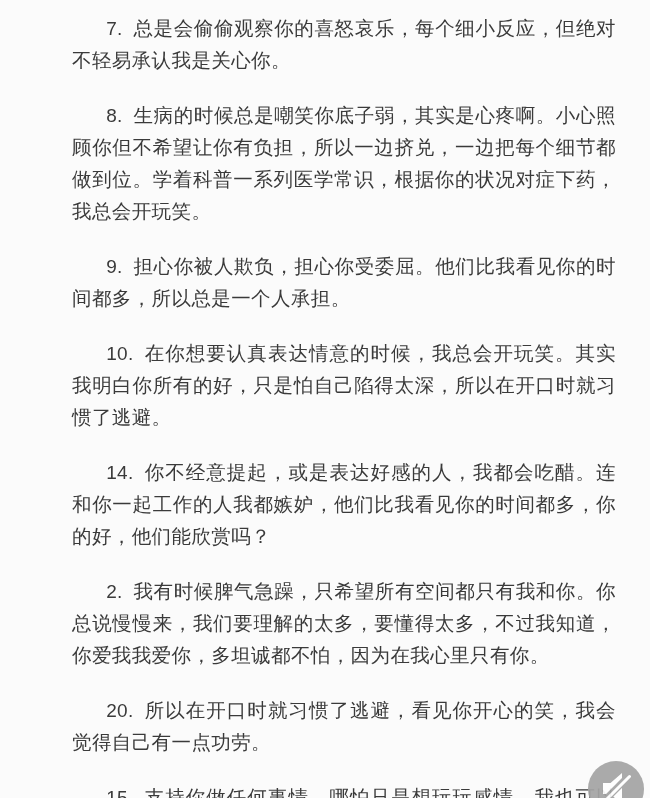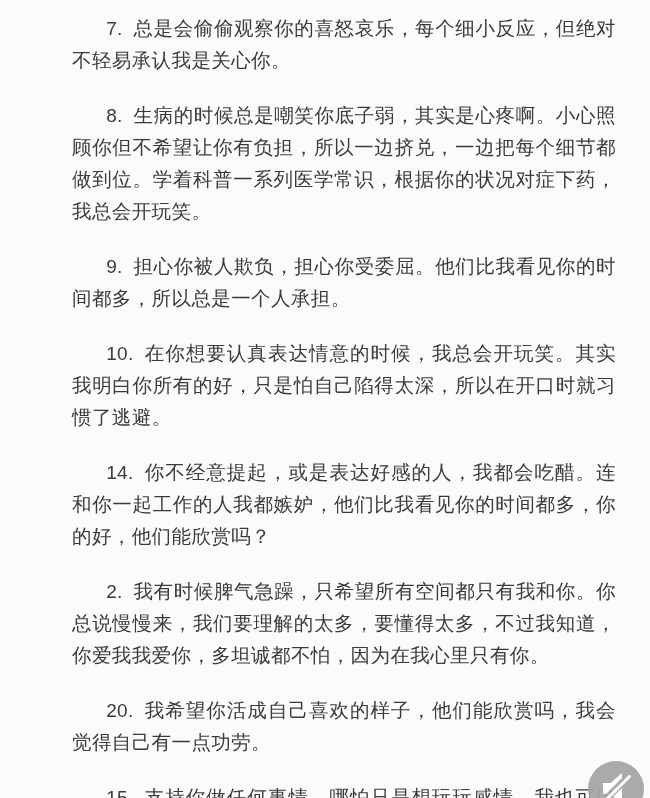--- a/index.html
+++ b/index.html
@@ -72,21 +72,21 @@
 
   <p class="item"><span class="num">9.</span><span>担心你被人欺负，担心你受委屈。他们比我看见你的时间都多，所以总是一个人承担。</span></p>
 
   <p class="item"><span class="num">10.</span><span>在你想要认真表达情意的时候，我总会开玩笑。其实我明白你所有的好，只是怕自己陷得太深，所以在开口时就习惯了逃避。</span></p>
 
   <p class="item"><span class="num">14.</span><span>你不经意提起，或是表达好感的人，我都会吃醋。连和你一起工作的人我都嫉妒，他们比我看见你的时间都多，你的好，他们能欣赏吗？</span></p>
 
   <p class="item"><span class="num">2.</span><span>我有时候脾气急躁，只希望所有空间都只有我和你。你总说慢慢来，我们要理解的太多，要懂得太多，不过我知道，你爱我我爱你，多坦诚都不怕，因为在我心里只有你。</span></p>
 
 
-  <p class="item"><span class="num">20.</span><span>我希望你活成自己喜欢的样子，他们能欣赏吗，我会觉得自己有一点功劳。</span></p>
+  <p class="item"><span class="num">20.</span><span>所以在开口时就习惯了逃避，看见你开心的笑，我会觉得自己有一点功劳。</span></p>
 
   <p class="item"><span class="num">15.</span><span>支持你做任何事情，哪怕只是想玩玩感情，我也可以接受你的放纵。</span></p>
 
   <button class="mute-btn" aria-label="mute">
     <svg width="56" height="56" viewBox="0 0 56 56">
       <path class="speaker-body" d="M15 22 H22.5 L34 12 V43.5 L22.5 33 H15 Z"></path>
       <line class="gap-line" x1="13" y1="43" x2="44" y2="12"></line>
       <line class="slash-line" x1="10.5" y1="46.5" x2="41.5" y2="15.5"></line>
     </svg>
   </button>

